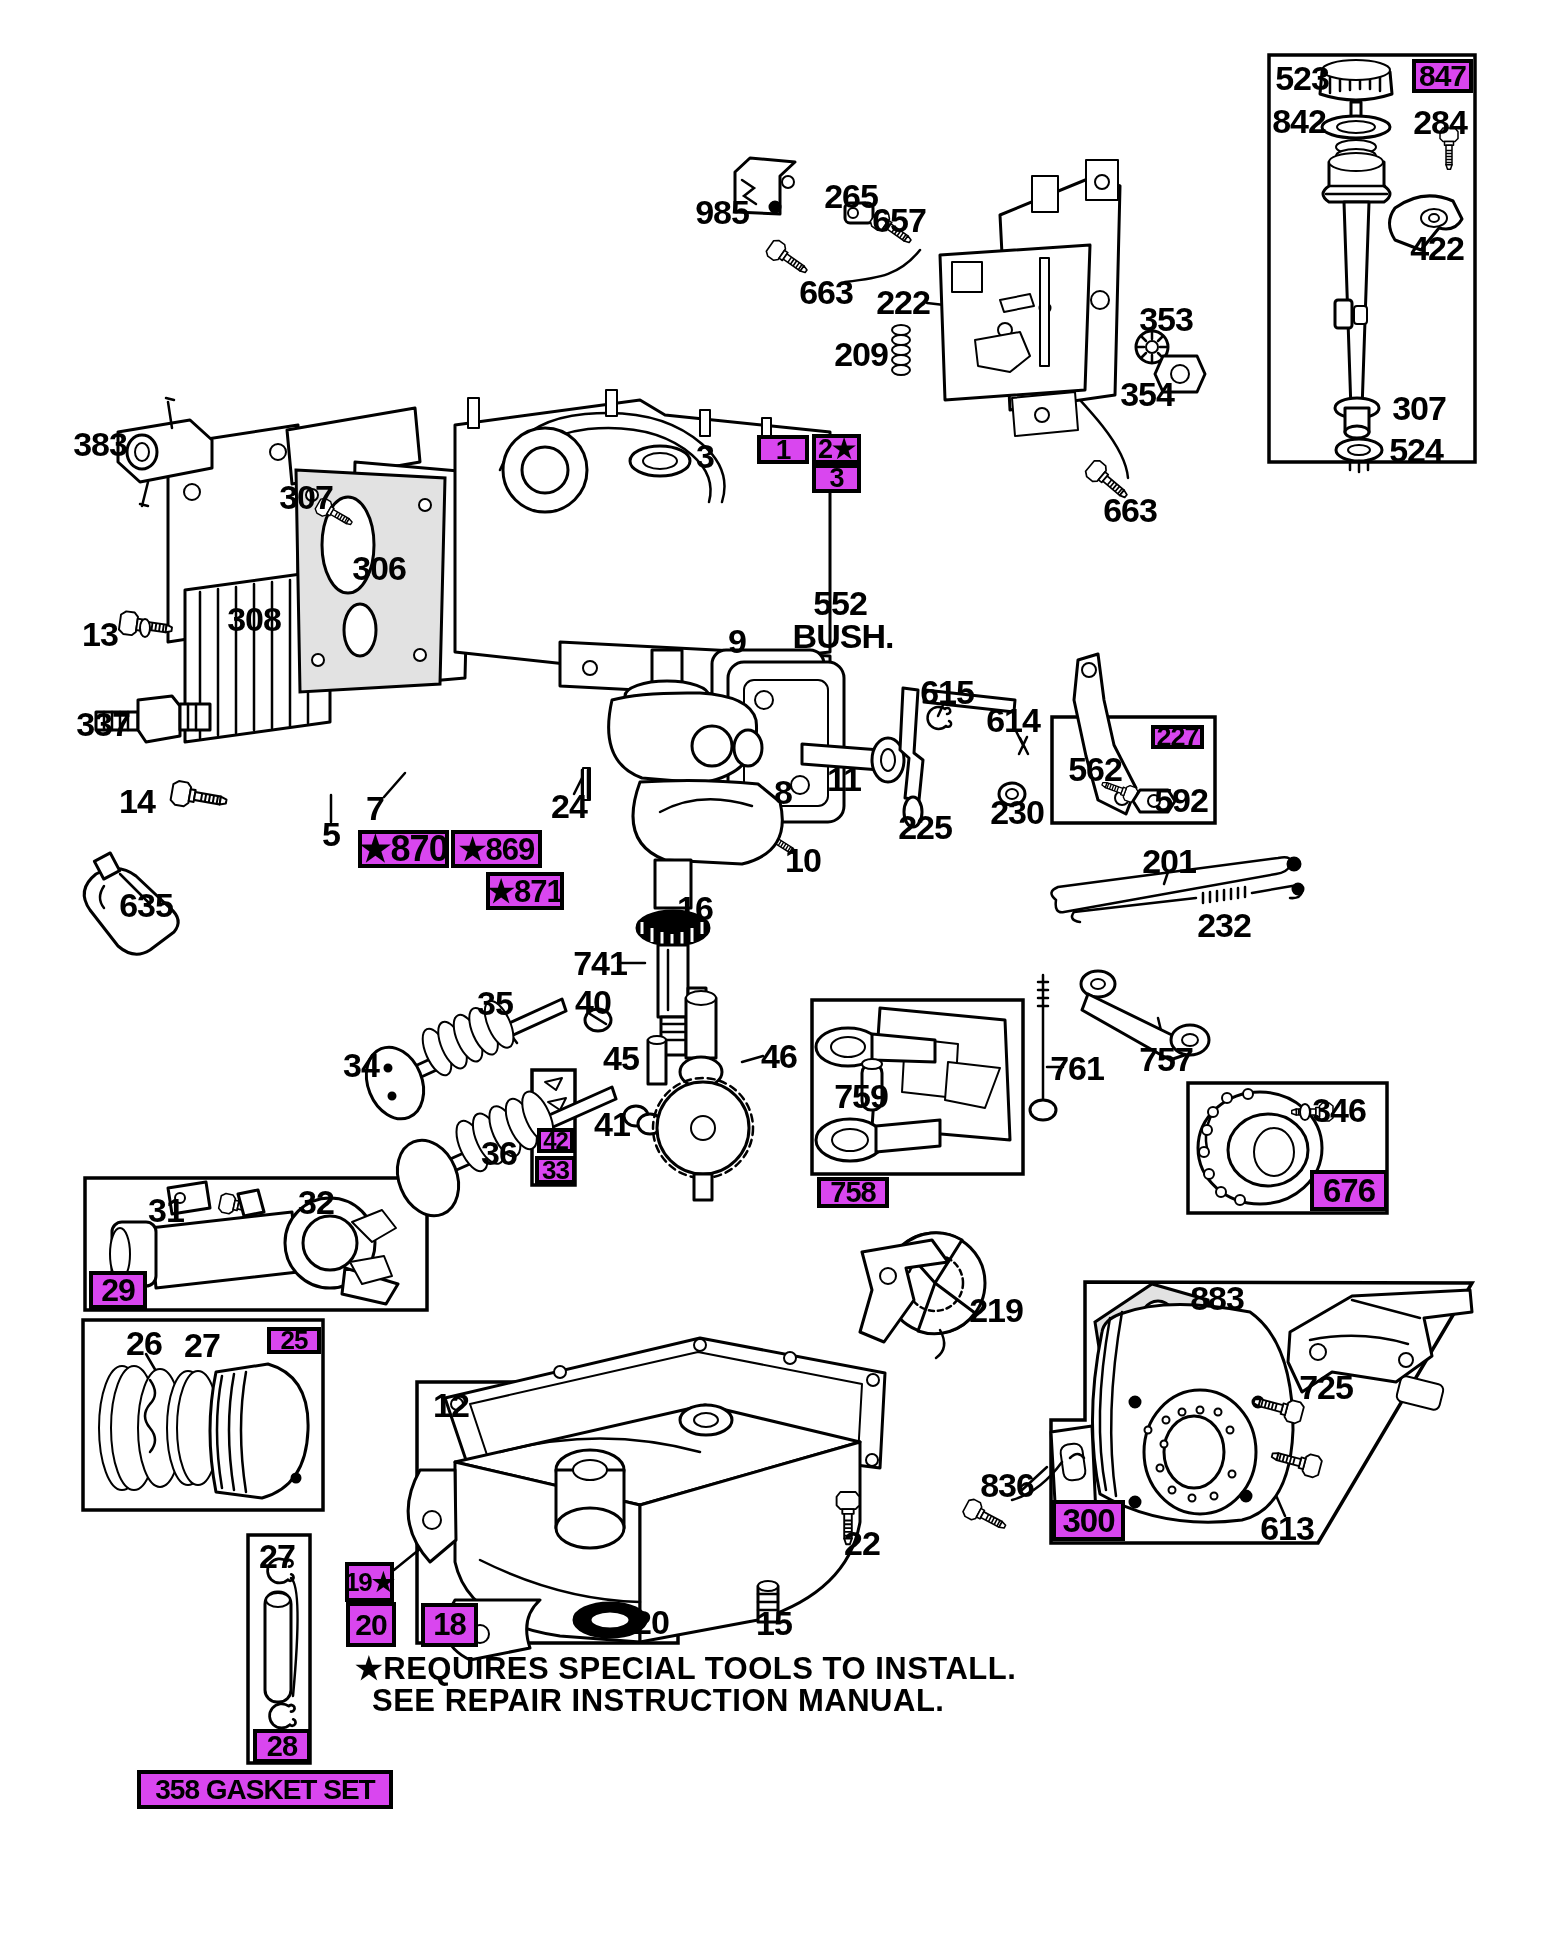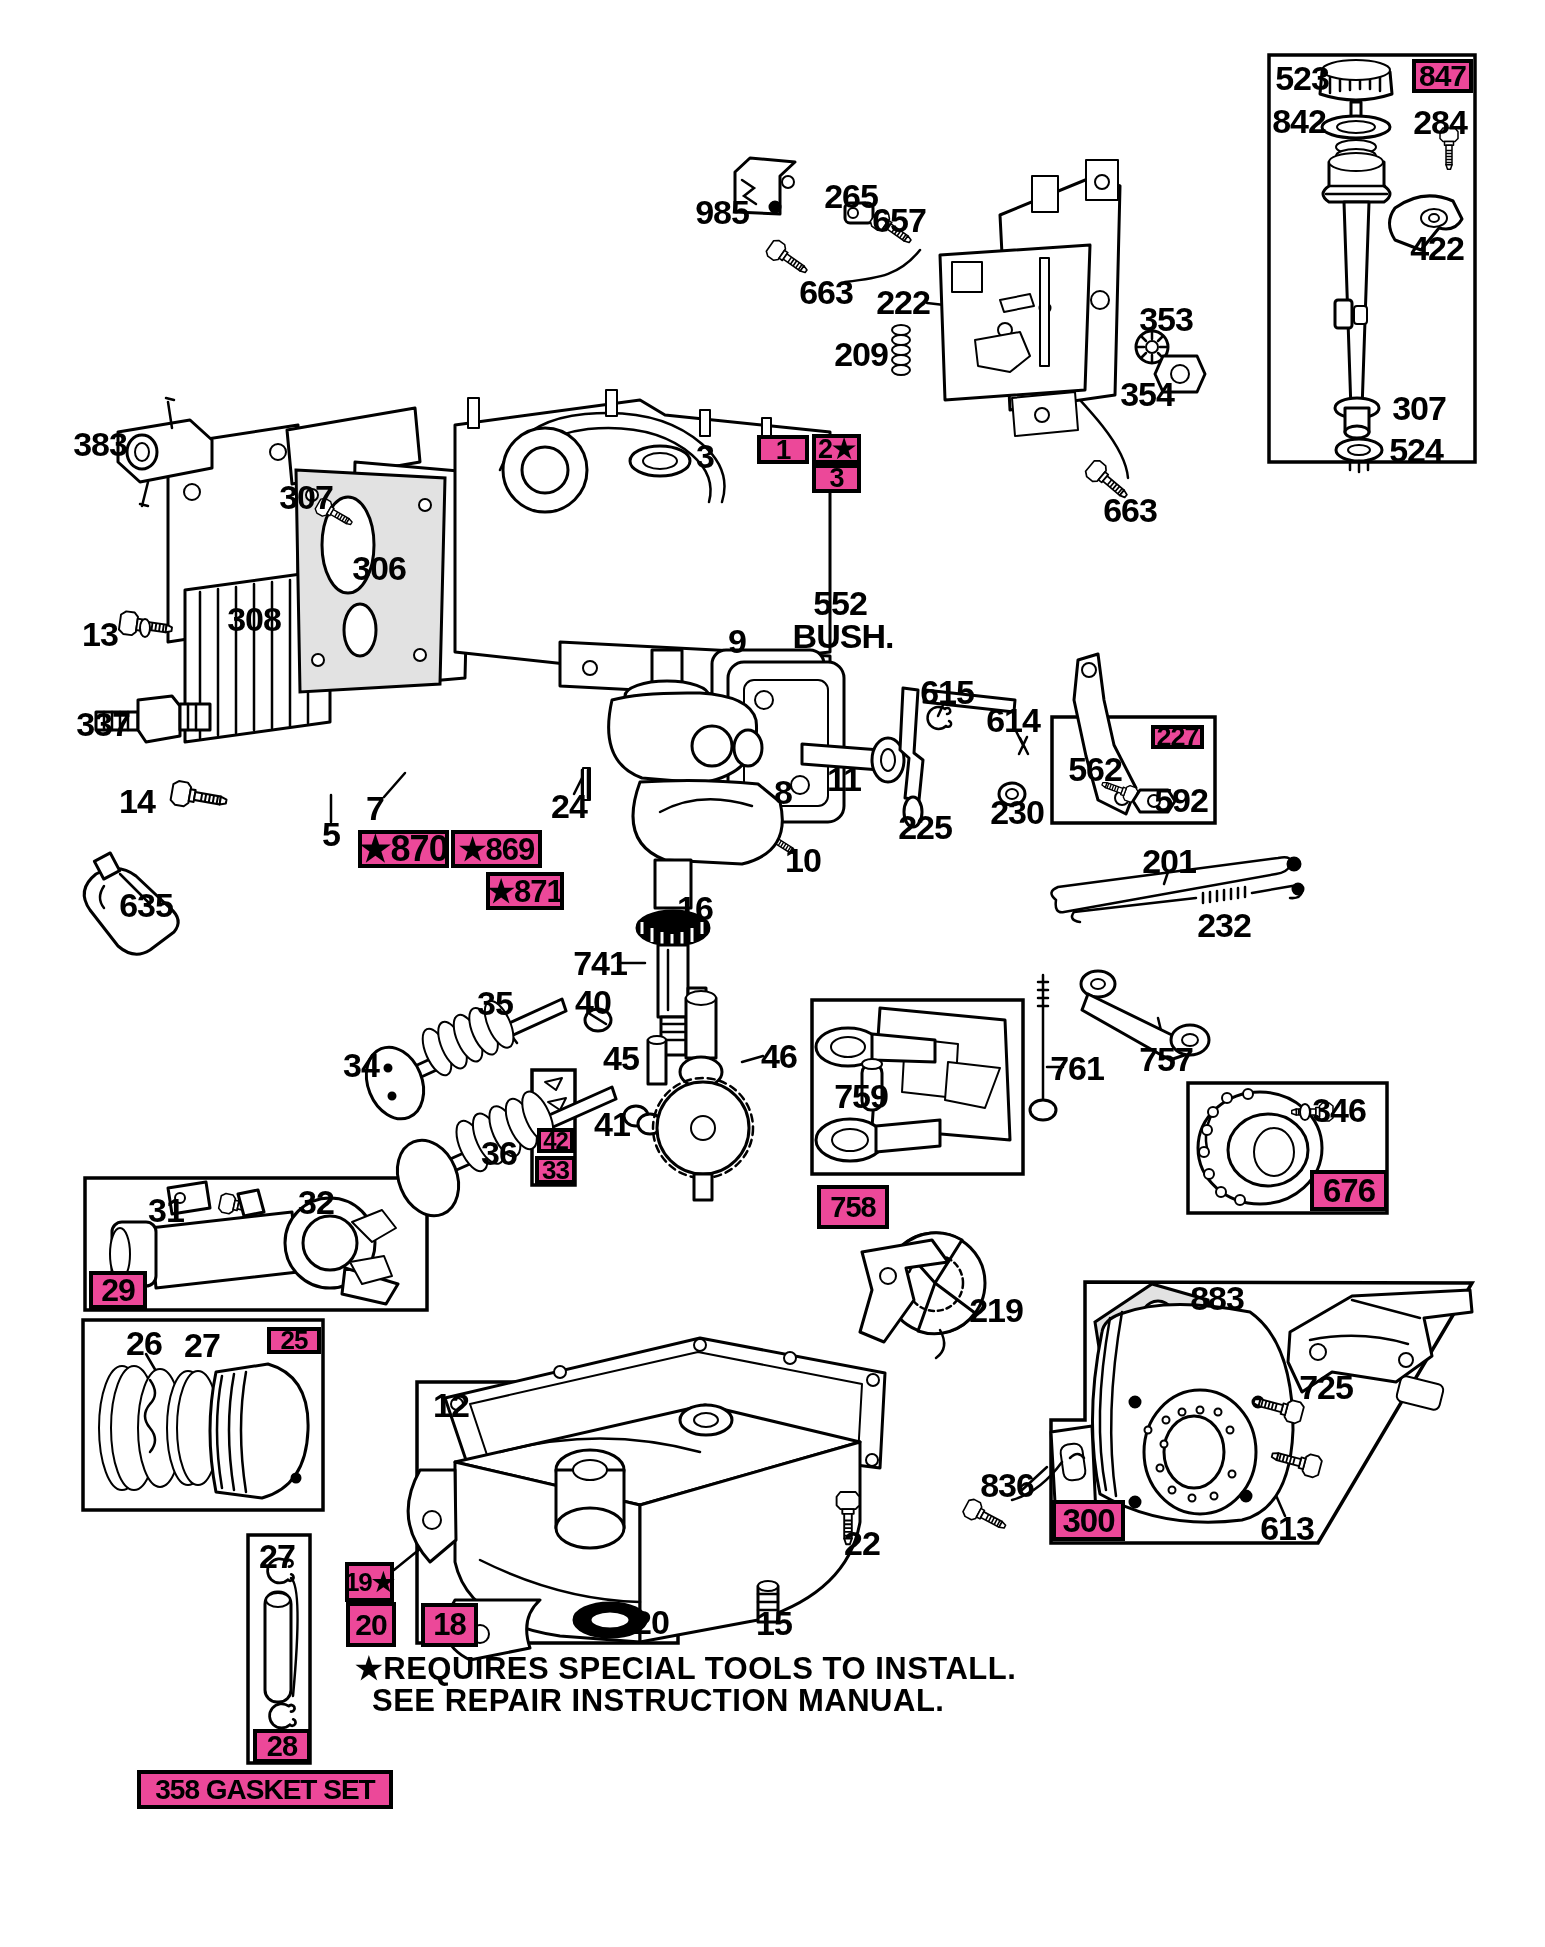--- a/index.html
+++ b/index.html
@@ -3,21 +3,21 @@
 <meta charset="utf-8">
 <style>
   html,body{margin:0;padding:0;background:#888;}
   #canvas{position:relative;width:1545px;height:1947px;background:#ffffff;margin:0 auto;overflow:hidden;
           font-family:"Liberation Sans",sans-serif;}
   #frames,#art{position:absolute;left:0;top:0;}
   #labels{position:absolute;left:0;top:0;width:100%;height:100%;}
   .lbl{position:absolute;transform:translate(-50%,-50%);font:700 34px "Liberation Sans",sans-serif;
        letter-spacing:-1px;color:#000;white-space:nowrap;}
   .box{position:absolute;display:flex;align-items:center;justify-content:center;
-       border:4px solid #000;background:#ec4899;color:#000;box-sizing:border-box;
+       border:4px solid #000;background:#d946ef;color:#000;box-sizing:border-box;
        font:700 30px "Liberation Sans",sans-serif;letter-spacing:-1px;white-space:nowrap;z-index:5;}
   .note{position:absolute;font:700 31px "Liberation Sans",sans-serif;letter-spacing:.5px;color:#000;white-space:nowrap;}
   .frame{fill:none;stroke:#000;stroke-width:3.5px;}
   
   .p{stroke:#000;stroke-width:3;fill:#fff;stroke-linejoin:round;stroke-linecap:round;}
   .pt{stroke:#000;stroke-width:2;fill:#fff;stroke-linejoin:round;}
   .ln{stroke:#000;stroke-width:2.5;fill:none;stroke-linecap:round;}
   .dk{stroke:#000;stroke-width:3;fill:#000;}
   .gy{stroke:#000;stroke-width:3;fill:#e2e2e2;}
 </style>
@@ -548,21 +548,21 @@
       <div class="box" style="left: 1412px; top: 59px; width: 61px; height: 34px; font-size: 30px;">847</div>
       <div class="box" style="left: 757px; top: 435px; width: 52px; height: 29px; font-size: 28px;">1</div>
       <div class="box" style="left: 812px; top: 434px; width: 49px; height: 30px; font-size: 27px;">2★</div>
       <div class="box" style="left: 812px; top: 464px; width: 49px; height: 29px; font-size: 27px;">3</div>
       <div class="box" style="left: 1151px; top: 725px; width: 53px; height: 24px; font-size: 27px;">227</div>
       <div class="box" style="left: 358px; top: 830px; width: 91px; height: 38px; font-size: 36px;">★870</div>
       <div class="box" style="left: 451px; top: 830px; width: 91px; height: 38px; font-size: 31px;">★869</div>
       <div class="box" style="left: 486px; top: 872px; width: 78px; height: 38px; font-size: 31px;">★871</div>
       <div class="box" style="left: 537px; top: 1128px; width: 37px; height: 25px; font-size: 24px;">42</div>
       <div class="box" style="left: 535px; top: 1156px; width: 41px; height: 28px; font-size: 26px;">33</div>
-      <div class="box" style="left: 817px; top: 1177px; width: 72px; height: 44px; font-size: 29px; margin-top: 8px;">758</div>
+      <div class="box" style="left: 817px; top: 1177px; width: 72px; height: 31px; font-size: 29px;">758</div>
       <div class="box" style="left: 1310px; top: 1170px; width: 78px; height: 41px; font-size: 33px;">676</div>
       <div class="box" style="left: 89px; top: 1271px; width: 58px; height: 38px; font-size: 32px;">29</div>
       <div class="box" style="left: 267px; top: 1327px; width: 54px; height: 27px; font-size: 26px;">25</div>
       <div class="box" style="left: 1052px; top: 1500px; width: 73px; height: 41px; font-size: 33px;">300</div>
       <div class="box" style="left: 345px; top: 1562px; width: 49px; height: 40px; font-size: 26px;">19★</div>
       <div class="box" style="left: 346px; top: 1602px; width: 50px; height: 45px; font-size: 30px;">20</div>
       <div class="box" style="left: 421px; top: 1603px; width: 57px; height: 44px; font-size: 31px;">18</div>
       <div class="box" style="left: 253px; top: 1729px; width: 58px; height: 34px; font-size: 29px;">28</div>
       <div class="box" style="left: 137px; top: 1770px; width: 256px; height: 39px; font-size: 28px;">358 GASKET SET</div>
     </div>

